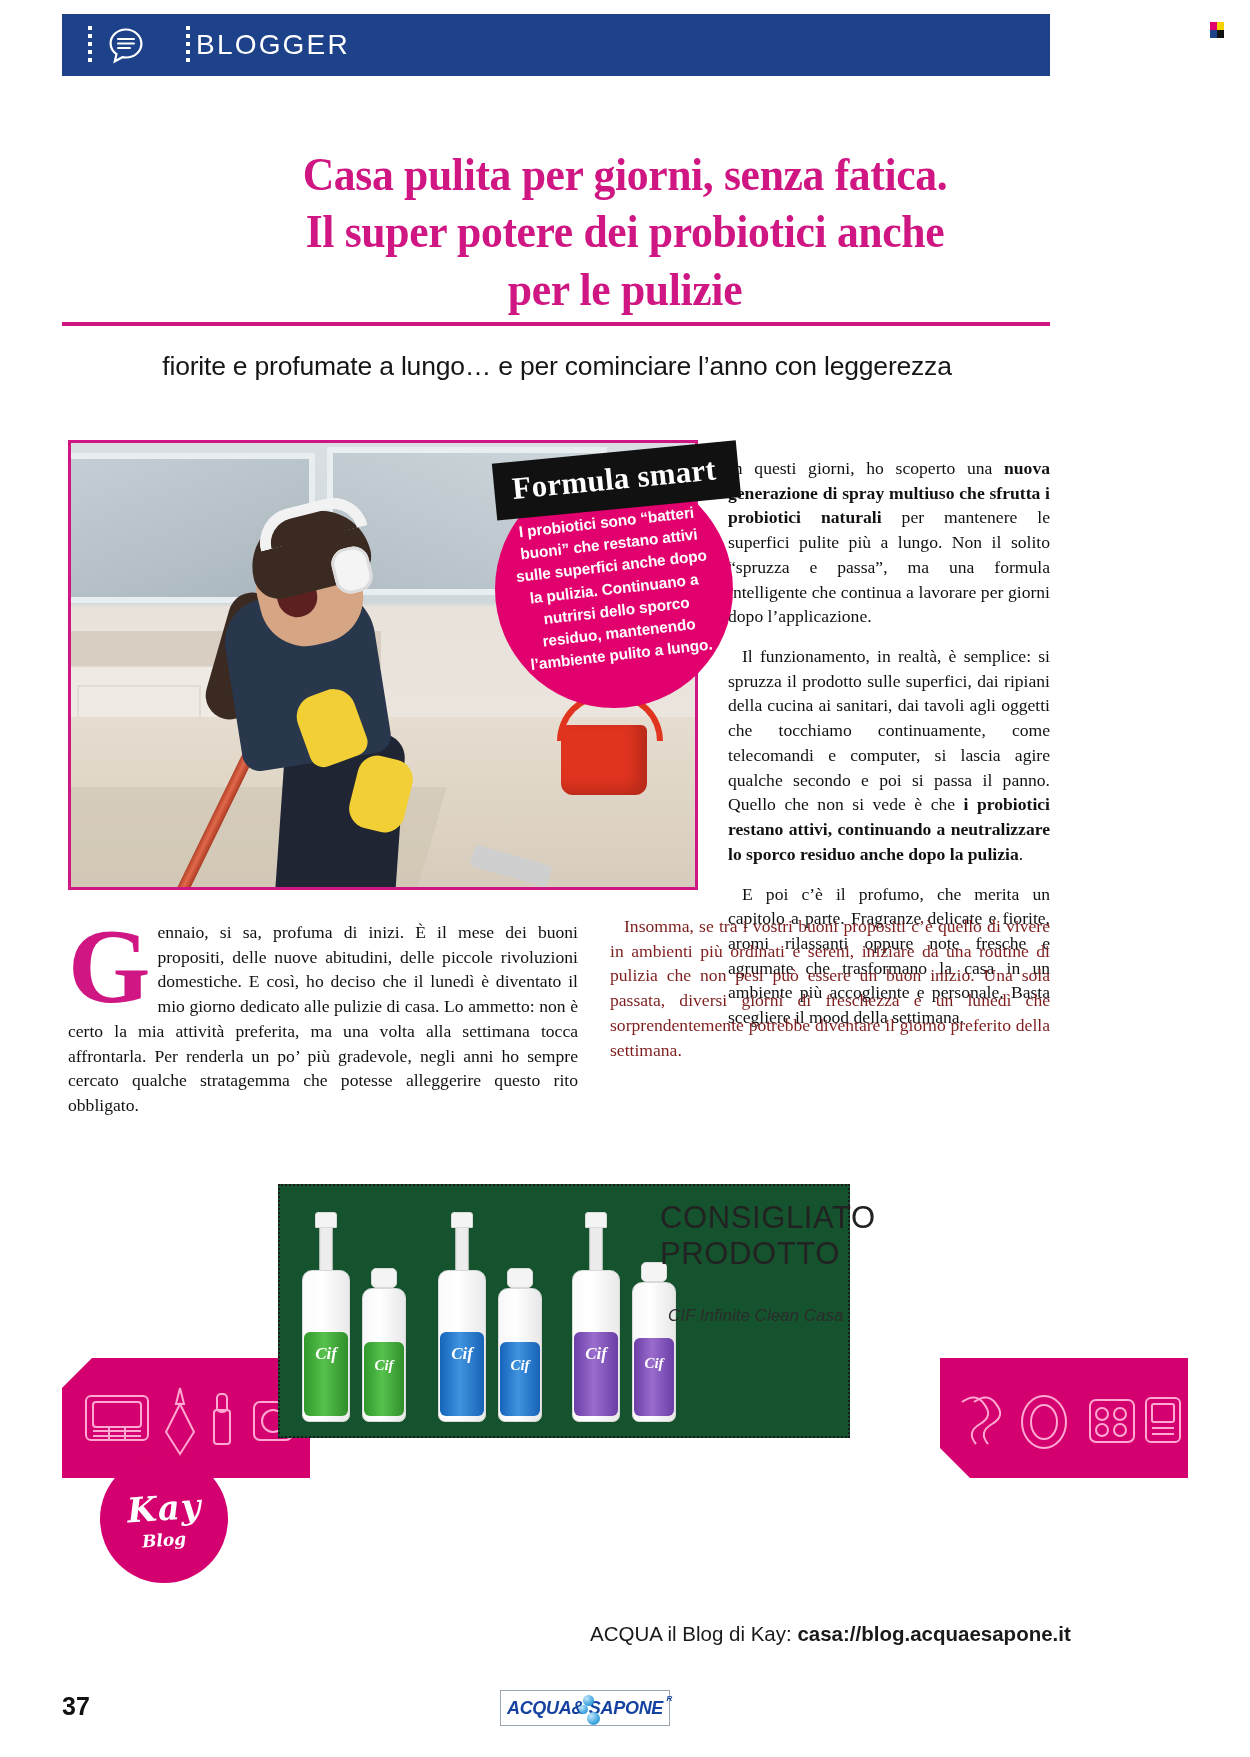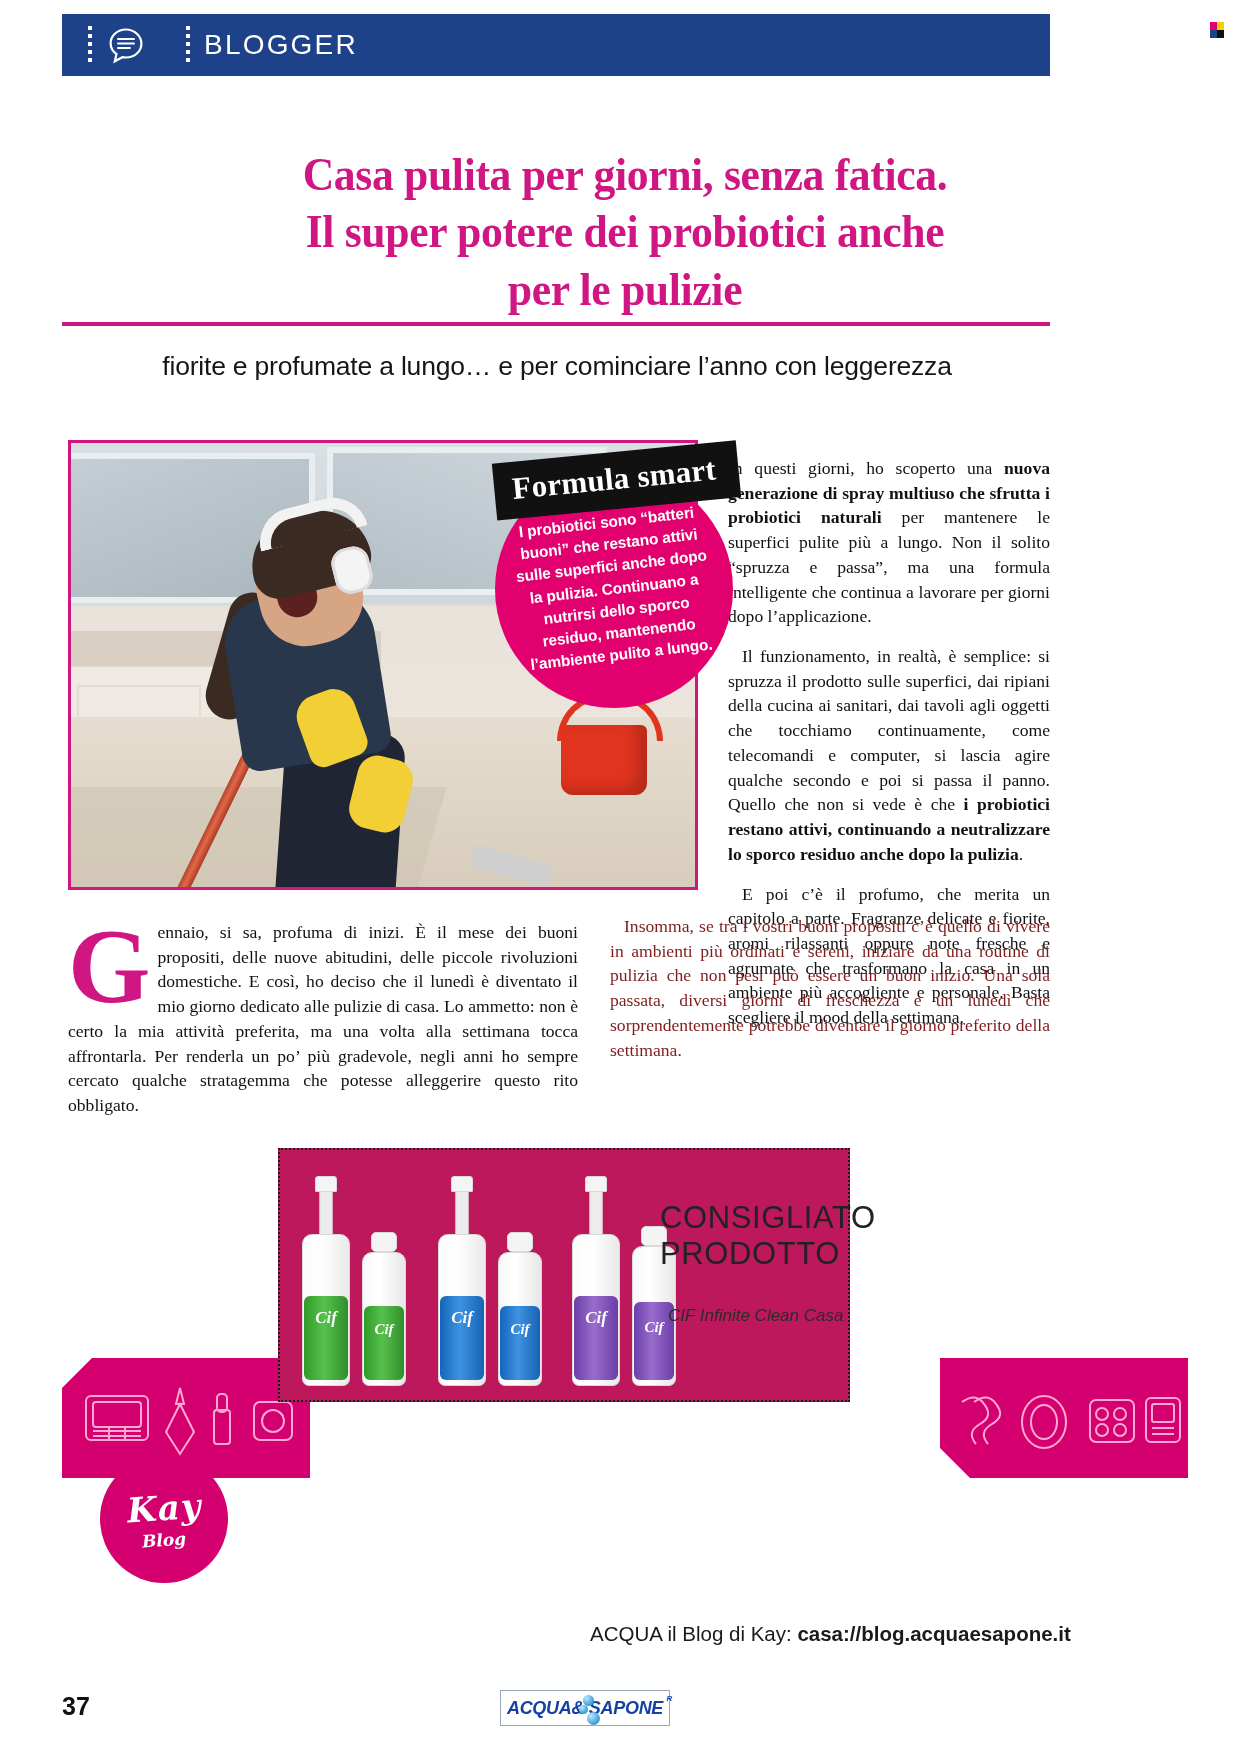--- a/index.html
+++ b/index.html
@@ -16,21 +16,21 @@
     position: absolute; left: 62px; top: 14px;
     width: 988px; height: 62px;
     background: #1d4289;
     display: flex; align-items: center;
   }
   .hdr-dots { width: 4px; height: 38px; margin-left: 26px;
     background: repeating-linear-gradient(to bottom,#fff 0 4px,transparent 4px 8px); }
   .hdr-icon { margin: 0 14px; display:flex; align-items:center; }
   .hdr-title {
     color:#fff; font-size: 28px; letter-spacing: 2.2px; font-weight: 400;
-    margin-left: 14px;
+    margin-left: 6px;
   }
   .corner-mark { position:absolute; right:26px; top:22px; width:14px; height:16px; }
   .corner-mark i { position:absolute; width:7px; height:8px; display:block; }
 
   
   .title {
     position:absolute; left:125px; top:146px; width:1000px;
     text-align:center; color:#cf1682;
     font-family: "Liberation Serif", serif;
     font-weight: 700; font-size: 47px; line-height: 1.22;
@@ -174,22 +174,22 @@
     display:flex; flex-direction:column; align-items:center; justify-content:center;
     color:#fff;
   }
   .kay-badge .k1 { font-size:34px; font-family:"DejaVu Serif", serif;
     font-style:italic; font-weight:700; letter-spacing:1px; transform:rotate(-4deg);}
   .kay-badge .k2 { font-size:17px; font-family:"DejaVu Serif", serif;
     font-style:italic; font-weight:700; margin-top:2px; transform:rotate(-4deg);}
 
   
   .prod-box {
-    position:absolute; left:278px; top:1148px; width:572px; height:254px;
-    border:2px dotted #1a1a1a; background:#be185d;
+    position:absolute; left:278px; top:1184px; width:572px; height:254px;
+    border:2px dotted #1a1a1a; background:#14532d;
   }
   .prod-title {
     position:absolute; left:660px; top:1200px; width:320px;
     font-size:31px; line-height:1.16; color:#222; font-weight:400;
     letter-spacing:.6px;
   }
   .prod-sub {
     position:absolute; left:668px; top:1306px; width:330px;
     font-size:17px; font-style:italic; color:#2b2b2b;
   }

